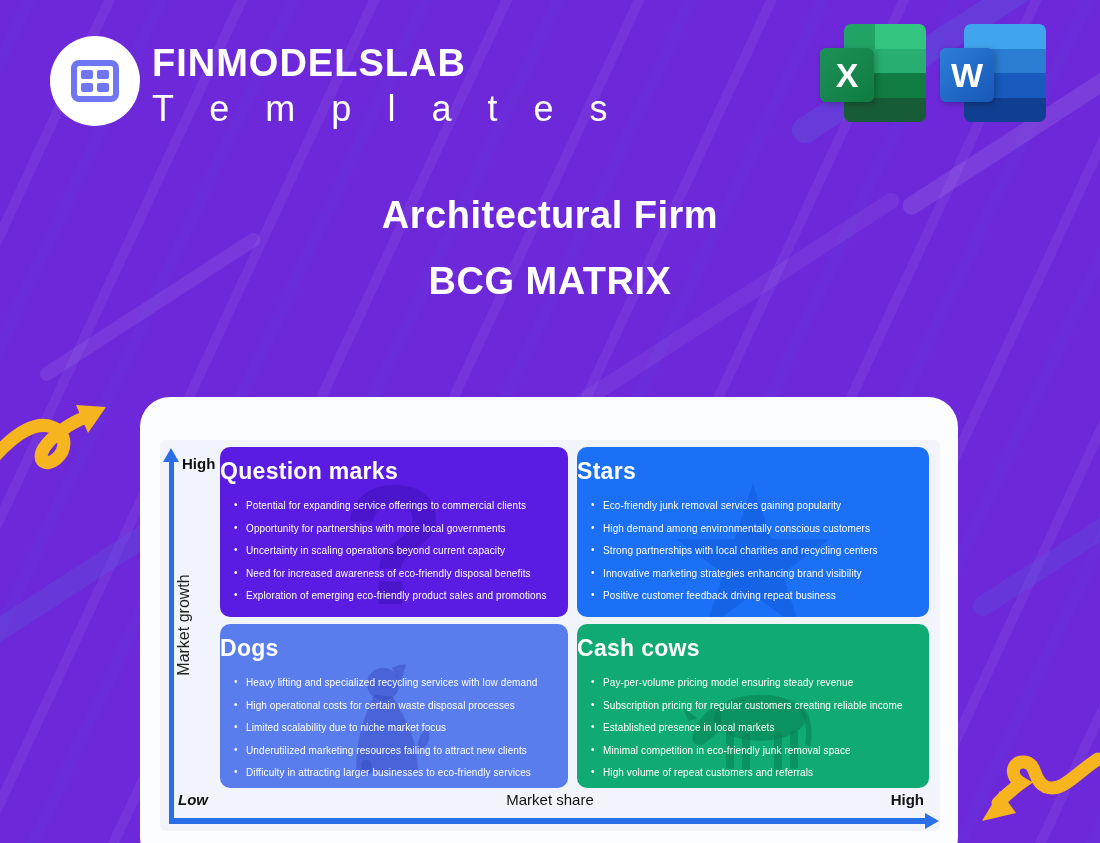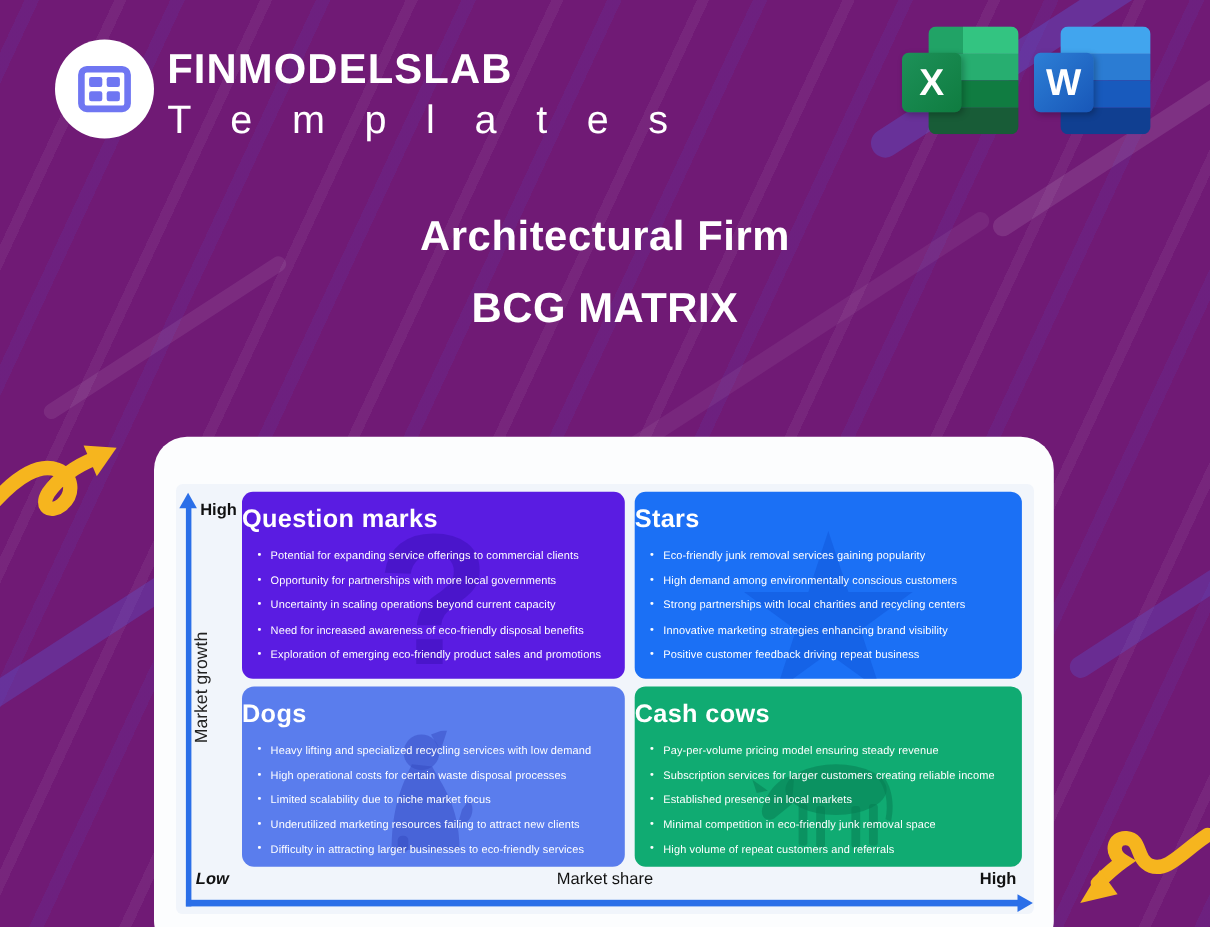--- a/index.html
+++ b/index.html
@@ -1,21 +1,21 @@
 <!DOCTYPE html>
 <html><head>
 <meta charset="utf-8">
 <style>
   * { margin:0; padding:0; box-sizing:border-box; }
   html,body { width:1100px; height:843px; }
   body { font-family:"Liberation Sans", sans-serif; }
 
   .canvas{
     position:relative; width:1100px; height:843px; overflow:hidden;
-    background:#701a75;
+    background:#6d28d9;
   }
   
   .canvas::before{
     content:""; position:absolute; inset:-200px;
     background:repeating-linear-gradient(115deg,
       rgba(255,255,255,.05) 0 10px, transparent 10px 46px,
       rgba(82,86,214,.10) 46px 58px, transparent 58px 120px);
     transform:rotate(0.001deg); pointer-events:none;
   }
   .streak{ position:absolute; border-radius:20px; transform:rotate(-33deg); pointer-events:none; }
@@ -111,21 +111,21 @@
   .quads{
     position:absolute; left:60px; top:7px; width:709px; height:341px;
     display:grid; grid-template-columns:348px 352px; grid-template-rows:170px 164px;
     column-gap:9px; row-gap:7px;
   }
   .quadrant{
     position:relative; border-radius:10px; color:#fff; overflow:hidden;
   }
   .q-qm{ background:#5a1ce2; }
   .q-stars{ background:#1b70f5; }
-  .q-dogs{ background:#5a7ded;border-radius:11px; }
+  .q-dogs{ background:#5a7ded; }
   .q-cows{ background:#10ab72; }
 
   .quadrant h3{
     position:relative; z-index:1; margin-top:11px;
     font-size:23px; font-weight:800; letter-spacing:.3px;
   }
   .quadrant ul{
     position:relative; z-index:1; list-style:none;
     margin:15px 8px 0 14px;
   }
@@ -275,21 +275,21 @@
           <rect x="64" y="60" width="8" height="38" rx="3"></rect>
           <rect x="96" y="60" width="8" height="38" rx="3"></rect>
           <rect x="112" y="58" width="8" height="38" rx="3"></rect>
           <path d="M44 32 C 30 34 20 46 15 62 C 13 70 19 75 26 71 L 42 58 Z"></path>
           <path d="M20 46 L 6 36 L 10 48 Z"></path>
           <path d="M124 32 C 132 40 136 58 132 74 L 127 72 C 130 58 127 44 121 36 Z"></path>
         </svg>
         <h3>Cash cows</h3>
         <ul>
           <li>Pay-per-volume pricing model ensuring steady revenue</li>
-          <li>Subscription services for larger customers creating reliable income</li>
+          <li>Subscription pricing for regular customers creating reliable income</li>
           <li>Established presence in local markets</li>
           <li>Minimal competition in eco-friendly junk removal space</li>
           <li>High volume of repeat customers and referrals</li>
         </ul>
       </section>
 
     </div>
   </div>
 </div>
 

